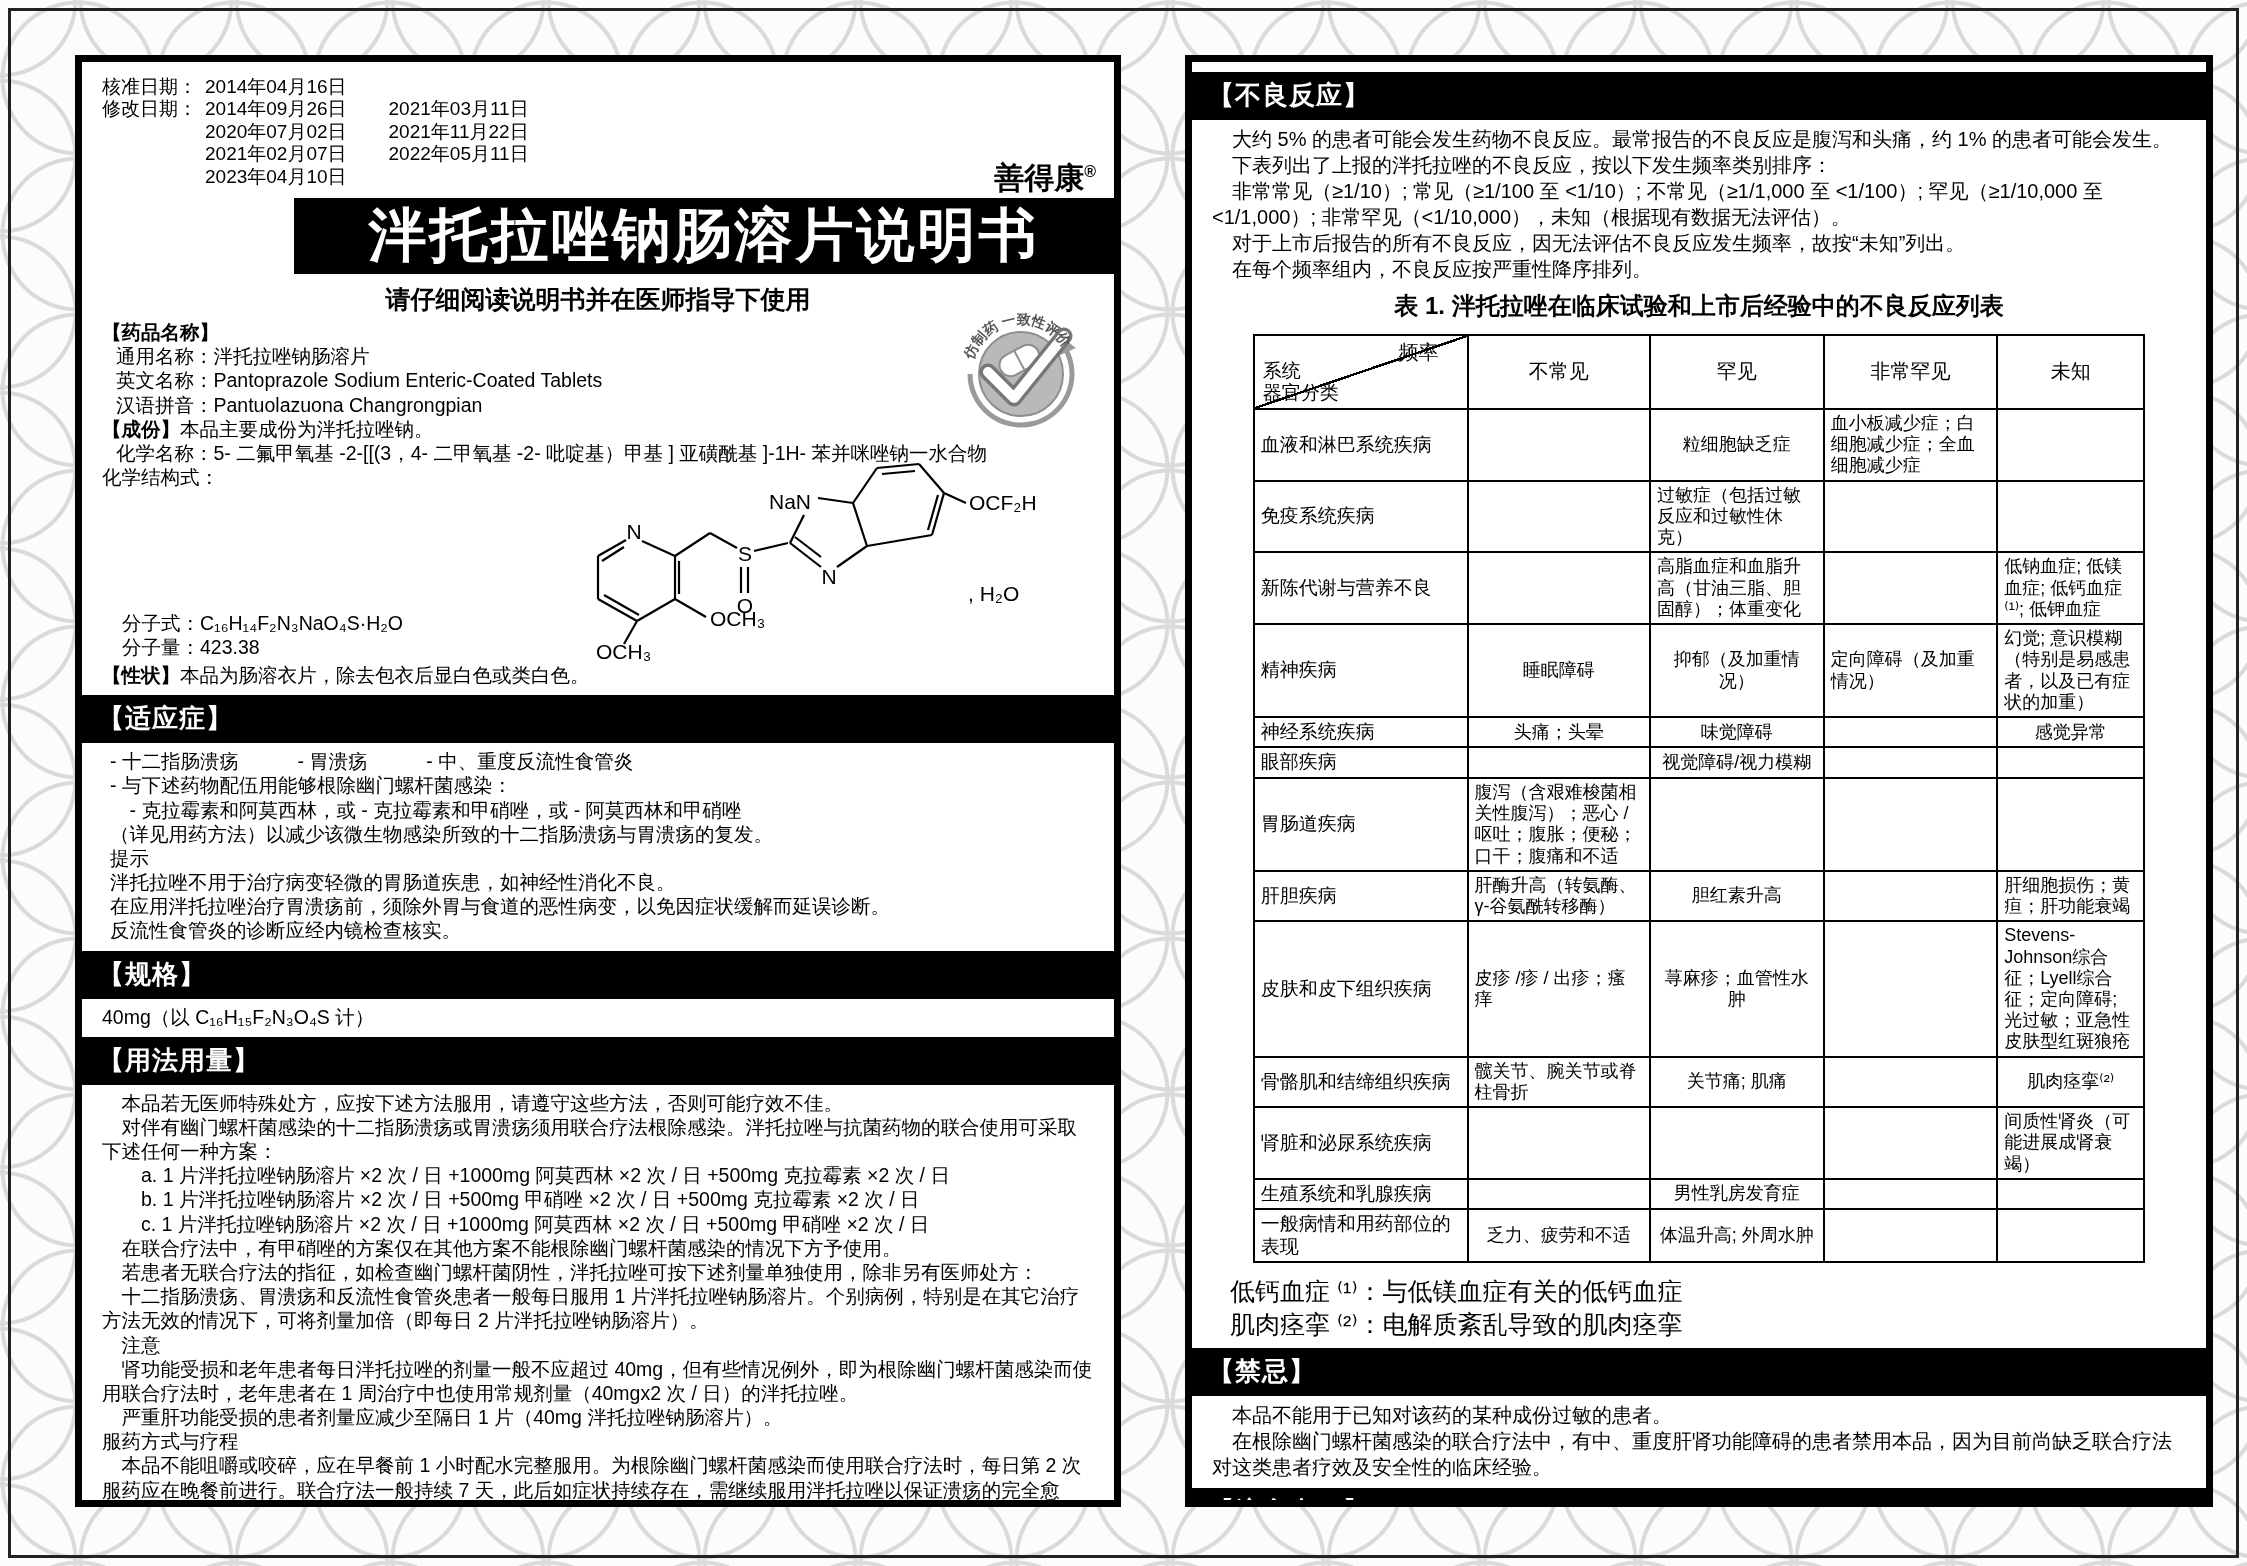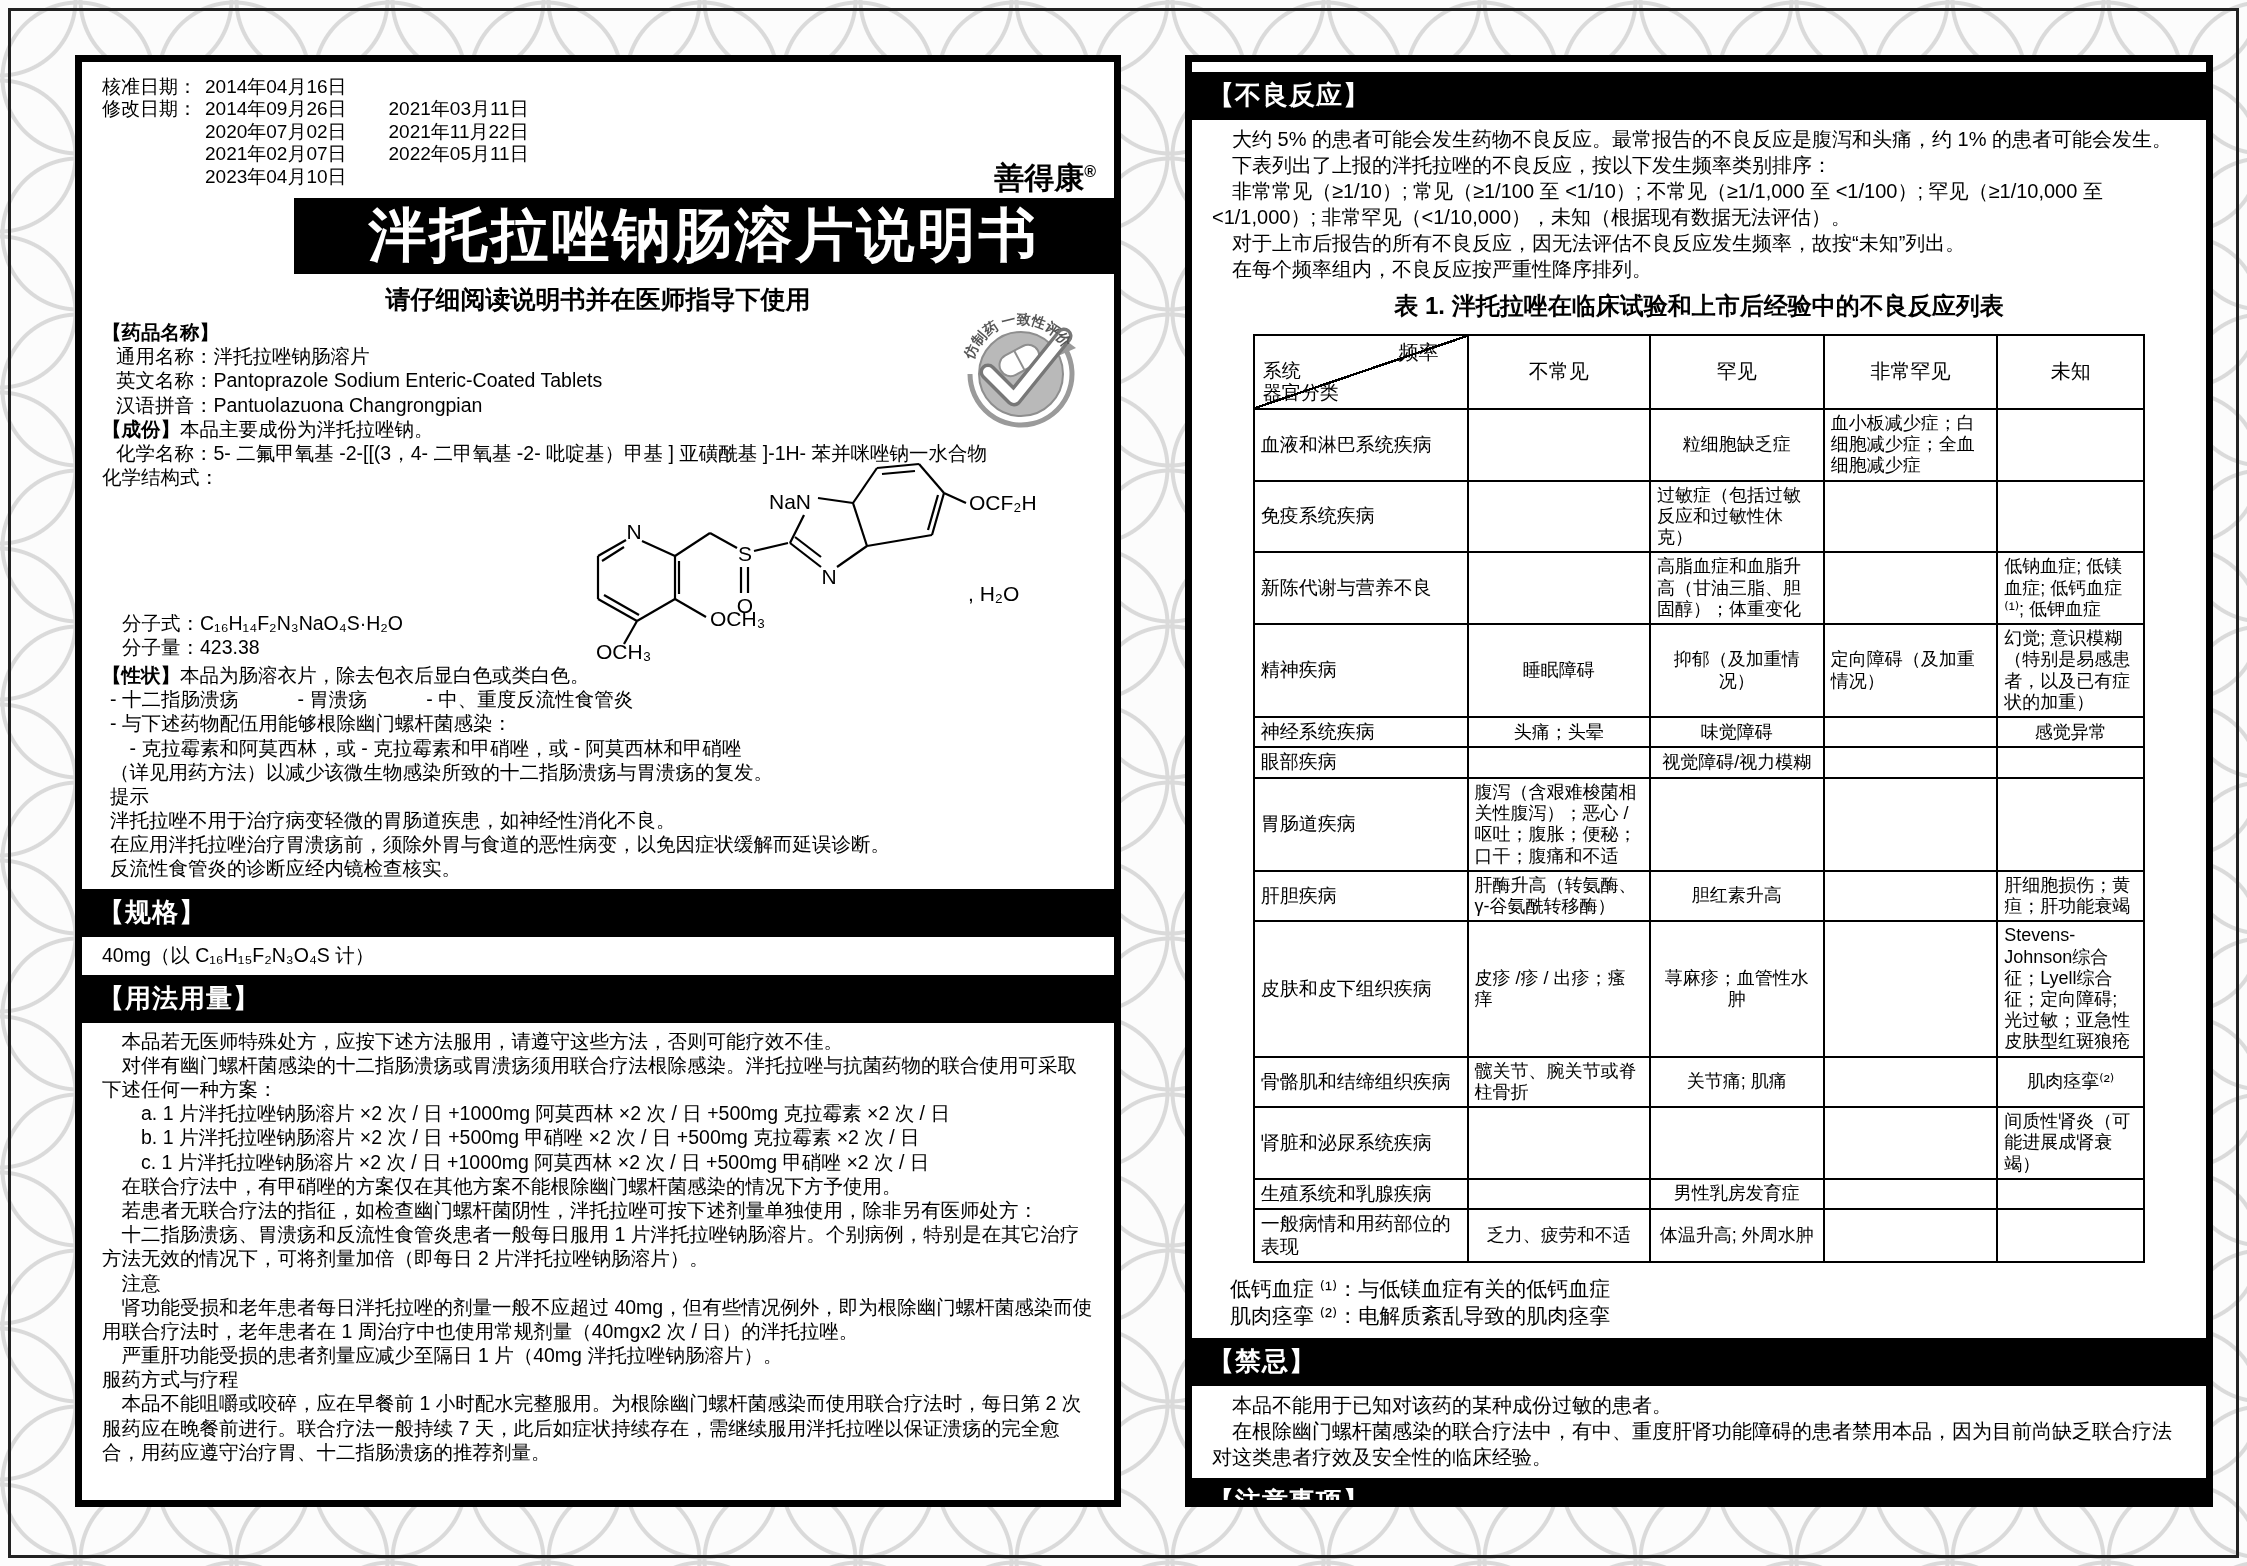--- a/index.html
+++ b/index.html
@@ -47,21 +47,21 @@
   table.adr{border-collapse:collapse;width:88%;margin:12px auto;font-size:18px;line-height:1.18;}
   table.adr th,table.adr td{border:2px solid #000;padding:3px 6px;vertical-align:middle;}
   table.adr th{font-weight:normal;font-size:20px;}
   .cell-system{font-size:19px;}
   .cell-val{text-align:left;}
   .cell-val.center{text-align:center;}
   .corner{position:relative;width:220px;height:72px;padding:0 !important;
     background:linear-gradient(to bottom right, transparent calc(50% - 1.2px), #000 calc(50% - 1.2px), #000 calc(50% + 1.2px), transparent calc(50% + 1.2px));}
   .corner .c-top{position:absolute;top:5px;right:28px;font-size:20px;}
   .corner .c-bottom{position:absolute;left:8px;bottom:4px;font-size:19px;text-align:left;line-height:1.15;}
-  .footnotes{margin:8px 0 2px 38px;font-size:21px;line-height:1.3;}
+  .footnotes{margin:8px 0 2px 38px;font-size:25px;line-height:1.3;}
   .rp-text{font-size:20px;line-height:1.3;}
 </style>
 </head>
 <body>
 
 <div class="outer-frame"></div>
 
 <div class="page page-left">
 
   <div class="dates">
@@ -182,20 +182,21 @@
         <div class="para">分子式：C₁₆H₁₄F₂N₃NaO₄S·H₂O</div>
         <div class="para">分子量：423.38</div>
       </div>
     </div>
   </div>
 
   <div class="pad body-text">
     <div class="para"><span class="inline-label">【性状】</span><span>本品为肠溶衣片，除去包衣后显白色或类白色。</span></div>
   </div>
 
+  <div class="sec-bar"><span>【适应症】</span></div>
   <div class="pad body-text" style="padding-left:28px">
       <div class="para">- 十二指肠溃疡　　　- 胃溃疡　　　- 中、重度反流性食管炎</div>
       <div class="para">- 与下述药物配伍用能够根除幽门螺杆菌感染：</div>
       <div class="para">　- 克拉霉素和阿莫西林，或 - 克拉霉素和甲硝唑，或 - 阿莫西林和甲硝唑</div>
       <div class="para">（详见用药方法）以减少该微生物感染所致的十二指肠溃疡与胃溃疡的复发。</div>
       <div class="para">提示</div>
       <div class="para">泮托拉唑不用于治疗病变轻微的胃肠道疾患，如神经性消化不良。</div>
       <div class="para">在应用泮托拉唑治疗胃溃疡前，须除外胃与食道的恶性病变，以免因症状缓解而延误诊断。</div>
       <div class="para">反流性食管炎的诊断应经内镜检查核实。</div>
     </div>

